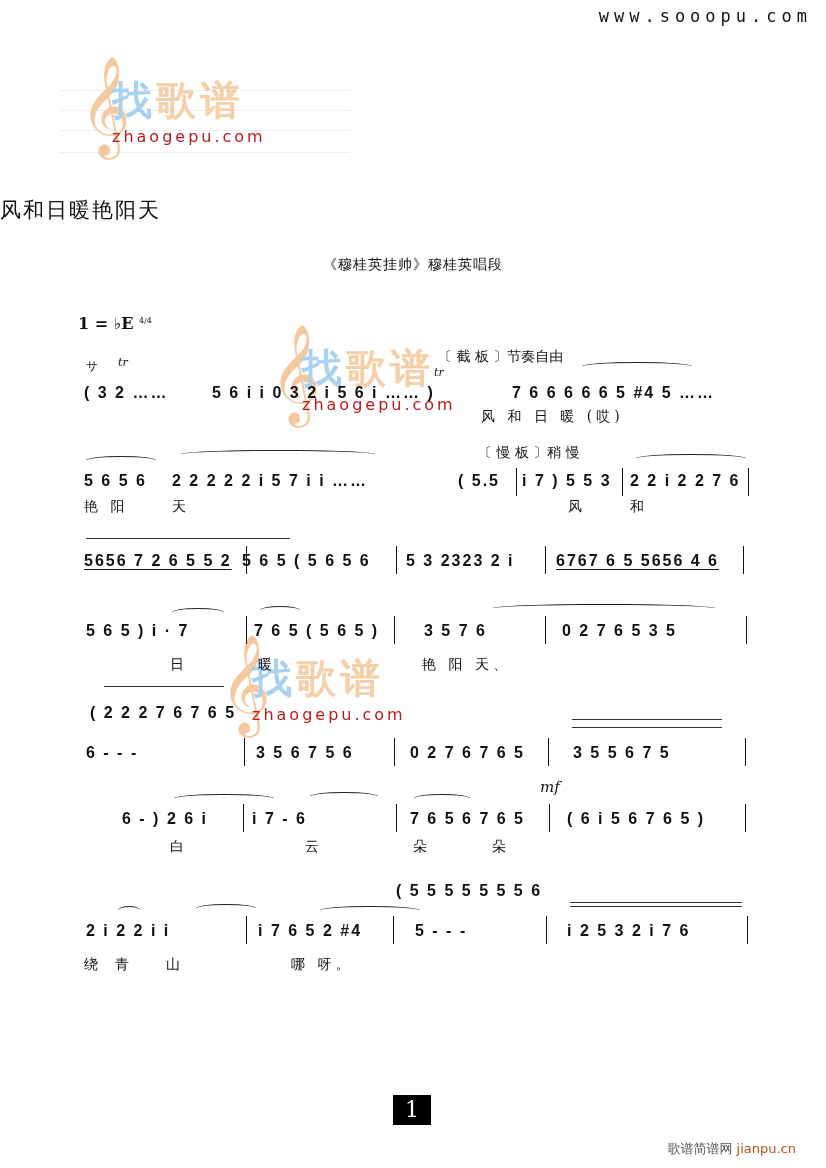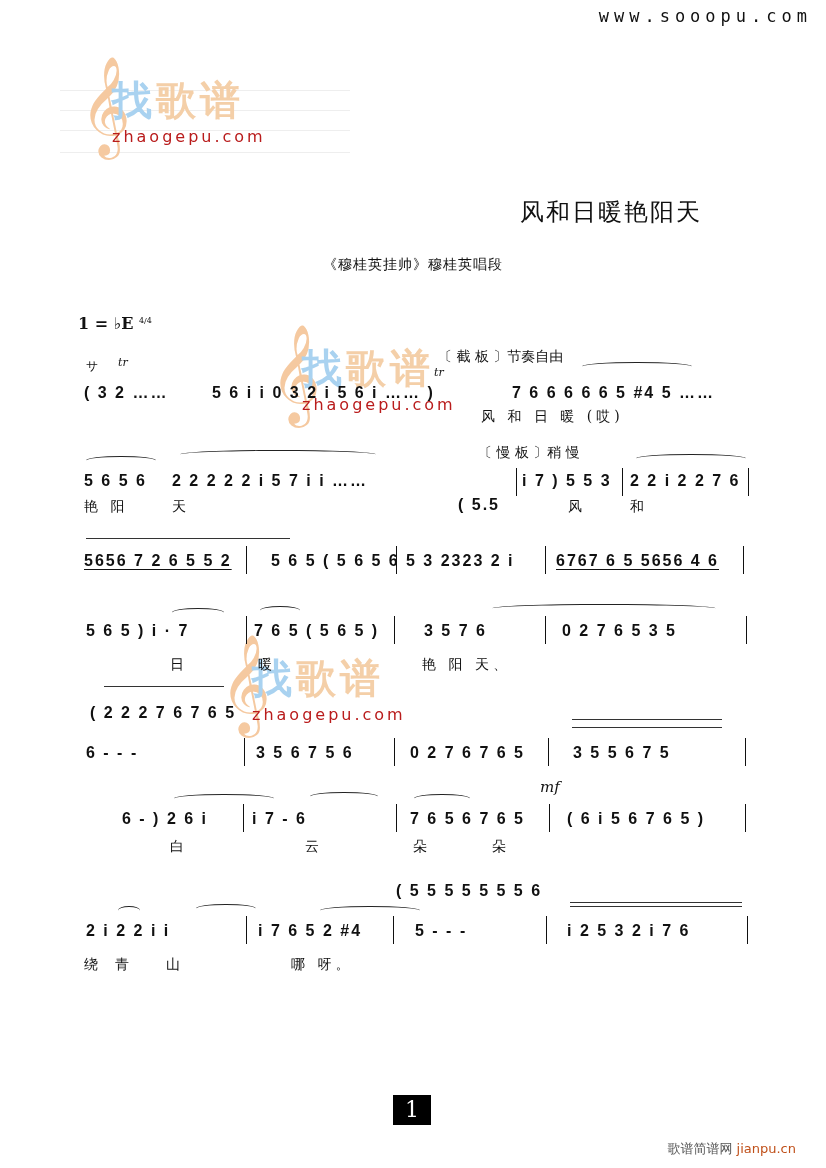--- a/index.html
+++ b/index.html
@@ -6,21 +6,21 @@
   body { width: 826px; height: 1168px; position: relative; overflow: hidden;
          font-family: "DejaVu Sans", sans-serif; color: #111; }
   .abs { position: absolute; white-space: nowrap; }
   .site { top: 6px; right: 14px; font-family: "DejaVu Sans Mono", monospace; font-size: 17px; letter-spacing: 5px; color: #111; }
   .wm { position: absolute; width: 300px; height: 100px; }
   .wm .clef { position: absolute; left: 20px; top: 0; font-family: "DejaVu Serif", serif; font-size: 86px; color: #f5c9a0; line-height: 1; }
   .wm .cn { position: absolute; left: 52px; top: 18px; font-size: 40px; font-weight: bold; letter-spacing: 4px; line-height: 1; }
   .wm .cn .c1 { color: #a9d2f0; } .wm .cn .c2, .wm .cn .c3 { color: #f4cfa8; }
   .wm .en { position: absolute; left: 52px; top: 65px; font-family: "DejaVu Sans", sans-serif; font-size: 16px; letter-spacing: 3px; color: #b91c1c; }
   .wm .line { position: absolute; left: 0; width: 290px; height: 1px; background: #eee; }
-  .title { top: 196px; left: 0; width: 702px; text-align: right; font-family: "DejaVu Serif", serif; font-size: 24px; letter-spacing: 2px; }
+  .title { top: 196px; left: 0; width: 702px; text-align: left; font-family: "DejaVu Serif", serif; font-size: 21px; letter-spacing: 2px; }
   .subtitle { top: 256px; left: 0; width: 826px; text-align: center; font-family: "DejaVu Serif", serif; font-size: 14px; letter-spacing: 1px; }
   .key { top: 314px; left: 78px; font-family: "DejaVu Serif", serif; font-size: 16px; font-weight: bold; }
   .key .ts { font-size: 8px; vertical-align: super; font-weight: normal; }
   .note { font-family: "Liberation Sans", sans-serif; font-weight: bold; font-size: 16px; letter-spacing: 2px; }
   .lyric { font-family: "DejaVu Serif", serif; font-size: 14px; letter-spacing: 4px; }
   .tempo { font-family: "DejaVu Serif", serif; font-size: 14px; }
   .bar { position: absolute; width: 1px; background: #111; height: 28px; }
   .slur { position: absolute; border-top: 1px solid #222; border-radius: 50% 50% 0 0; height: 8px; }
   .hair { position: absolute; height: 1px; background: #333; }
   .ul { text-decoration: underline; text-underline-offset: 3px; }
@@ -70,35 +70,35 @@
 <div class="abs note" style="left:212px; top:384px;">5 6  i i  0 3  2 i  5 6  i …… )</div>
 <div class="abs note" style="left:512px; top:384px;">7 6  6 6  6  6 5 #4 5 ……</div>
 <div class="abs lyric" style="left:481px; top:408px;">风 和 日 暖 (哎)</div>
 
 <div class="slur" style="left:86px; top:456px; width:70px;"></div>
 <div class="slur" style="left:180px; top:450px; width:196px;"></div>
 <div class="abs tempo" style="left:478px; top:444px;">〔 慢 板 〕稍 慢</div>
 <div class="slur" style="left:636px; top:454px; width:110px;"></div>
 <div class="abs note" style="left:84px; top:472px;">5 6 5 6</div>
 <div class="abs note" style="left:172px; top:472px;">2 2  2 2  2 i  5 7  i  i ……</div>
-<div class="abs note" style="left:458px; top:496px;">( 5.5</div>
+<div class="abs note" style="left:458px; top:472px;">( 5.5</div>
 <div class="bar" style="left:516px; top:468px;"></div>
 <div class="abs note" style="left:522px; top:472px;">i 7 ) 5  5 3</div>
 <div class="bar" style="left:622px; top:468px;"></div>
 <div class="abs note" style="left:630px; top:472px;">2  2 i  2 2  7 6</div>
 <div class="bar" style="left:748px; top:468px;"></div>
 <div class="abs lyric" style="left:84px; top:498px;">艳 阳</div>
 <div class="abs lyric" style="left:172px; top:498px;">天</div>
 <div class="abs lyric" style="left:568px; top:498px;">风</div>
 <div class="abs lyric" style="left:630px; top:498px;">和</div>
 
 <div class="hair" style="left:86px; top:538px; width:204px;"></div>
 <div class="abs note ul" style="left:84px; top:552px;">5656  7 2  6 5  5 2</div>
 <div class="bar" style="left:246px; top:546px;"></div>
-<div class="abs note" style="left:271px; top:552px;text-align:center;">5 6  5 ( 5 6  5 6</div>
+<div class="abs note" style="left:242px; top:552px;text-align:center;">5 6  5 ( 5 6  5 6</div>
 <div class="bar" style="left:396px; top:546px;"></div>
 <div class="abs note" style="left:406px; top:552px;">5 3  2323  2 i</div>
 <div class="bar" style="left:545px; top:546px;"></div>
 <div class="abs note ul" style="left:556px; top:552px;">6767  6 5  5656  4 6</div>
 <div class="bar" style="left:743px; top:546px;"></div>
 
 <div class="slur" style="left:172px; top:608px; width:52px;"></div>
 <div class="slur" style="left:260px; top:606px; width:40px;"></div>
 <div class="slur" style="left:492px; top:604px; width:224px;"></div>
 <div class="abs note" style="left:86px; top:622px;">5 6 5 )  i  · 7</div>

